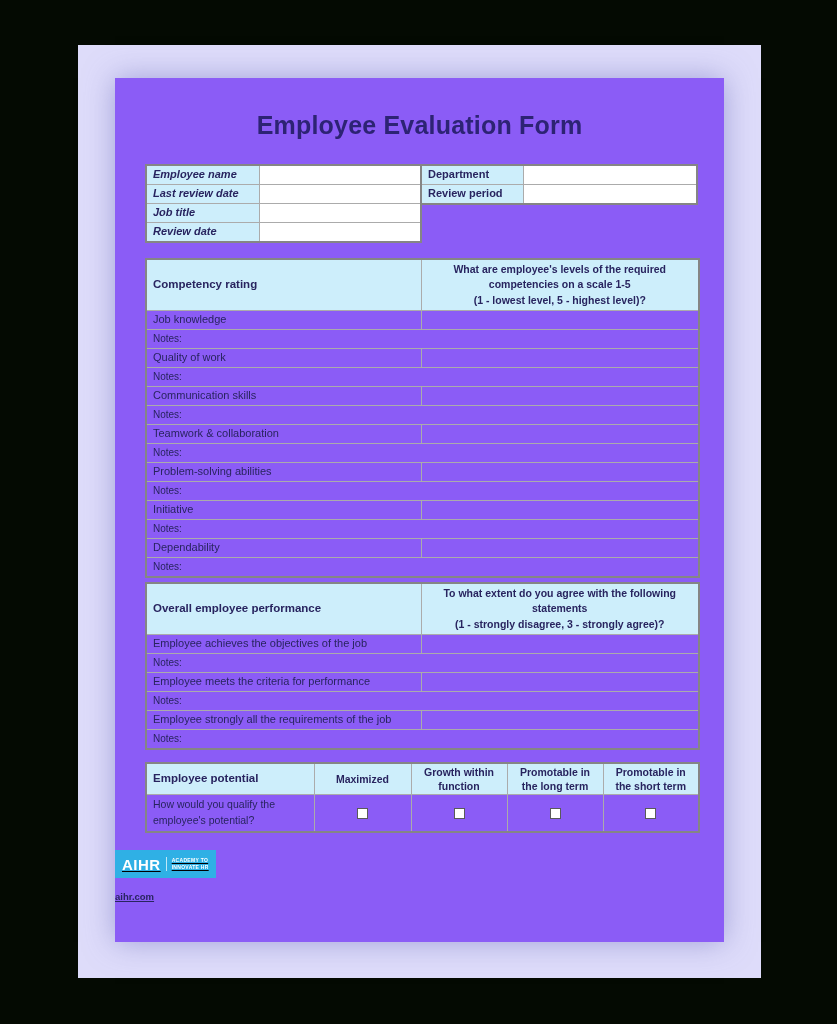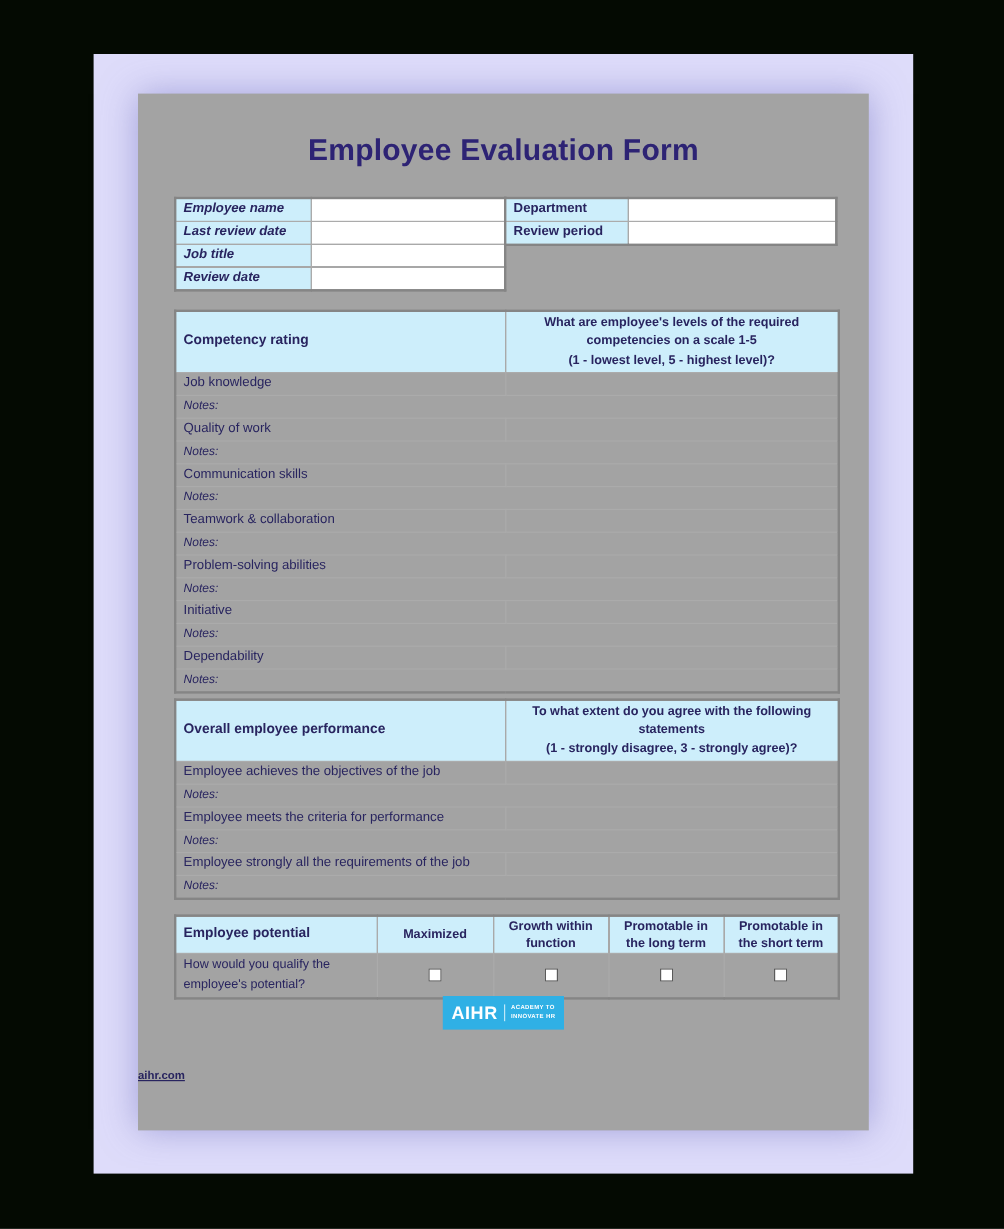--- a/index.html
+++ b/index.html
@@ -9,21 +9,21 @@
     font-family:"Liberation Sans", sans-serif;
     position:relative;
     overflow:hidden;
   }
   .mat{
     position:absolute;left:78px;top:45px;width:683px;height:933px;
     background:#dedcfa;
   }
   .sheet{
     position:absolute;left:37px;top:33px;width:609px;height:864px;
-    background:#a3a3a3;
+    background:#8b5cf6;
     box-shadow:0 0 28px rgba(110,110,190,0.55);
   }
   .title{
     position:absolute;top:33px;left:0;width:100%;
     text-align:center;
     font-size:25px;font-weight:bold;color:#2d2374;
     letter-spacing:0.2px;
   }
 
   table{border-collapse:collapse;table-layout:fixed;}
@@ -38,42 +38,42 @@
     line-height:1.2;
     vertical-align:middle;
   }
   td.hl{background:#cdeefb;font-weight:bold;}
   td.plain{background:#ffffff;}
   td.q{
     font-size:10.5px;font-weight:bold;text-align:center;
     white-space:pre-line;line-height:1.45;height:50px;
   }
   td.sec{height:50px;font-size:11.5px;}
-  td.notes{font-style:italic;font-size:10px;}
+  td.notes{font-size:10px;}
   td.colhead{
     font-size:10.5px;text-align:center;white-space:pre-line;
     line-height:1.35;height:30px;padding:0 3px;
   }
   td.qcell{white-space:pre-line;line-height:1.5;height:36px;font-size:10.5px;}
   td.cbcell{text-align:center;height:36px;}
   .cbx{
     display:inline-block;width:9px;height:9px;
     border:1.5px solid #5a5a5a;background:#ffffff;
     vertical-align:middle;
   }
   #info-wrap{position:absolute;top:86px;left:30px;width:553px;height:76px;}
   #info-left{position:absolute;left:0;top:0;font-style:italic;}
   #info-right{position:absolute;left:275px;top:0;}
   #competency-table{position:absolute;top:180px;left:30px;}
   #performance-table{position:absolute;top:504px;left:30px;}
   #potential-table{position:absolute;top:684px;left:30px;}
 
   .logo-row{
-    position:absolute;top:752px;left:0;width:100%;
-    display:flex;justify-content:center;
+    position:absolute;top:772px;left:0;width:100%;
+    display:flex;text-decoration:underline;
   }
   .logo{
     background:#2fb0e5;color:#ffffff;
     display:flex;align-items:center;
     padding:4px 7px;height:20px;
   }
   .logo-main{font-weight:bold;font-size:15px;letter-spacing:0.5px;}
   .logo-sep{width:1px;height:14px;background:#bfe8f8;margin:0 5px;}
   .logo-tag{
     font-size:5px;font-weight:bold;line-height:1.5;

